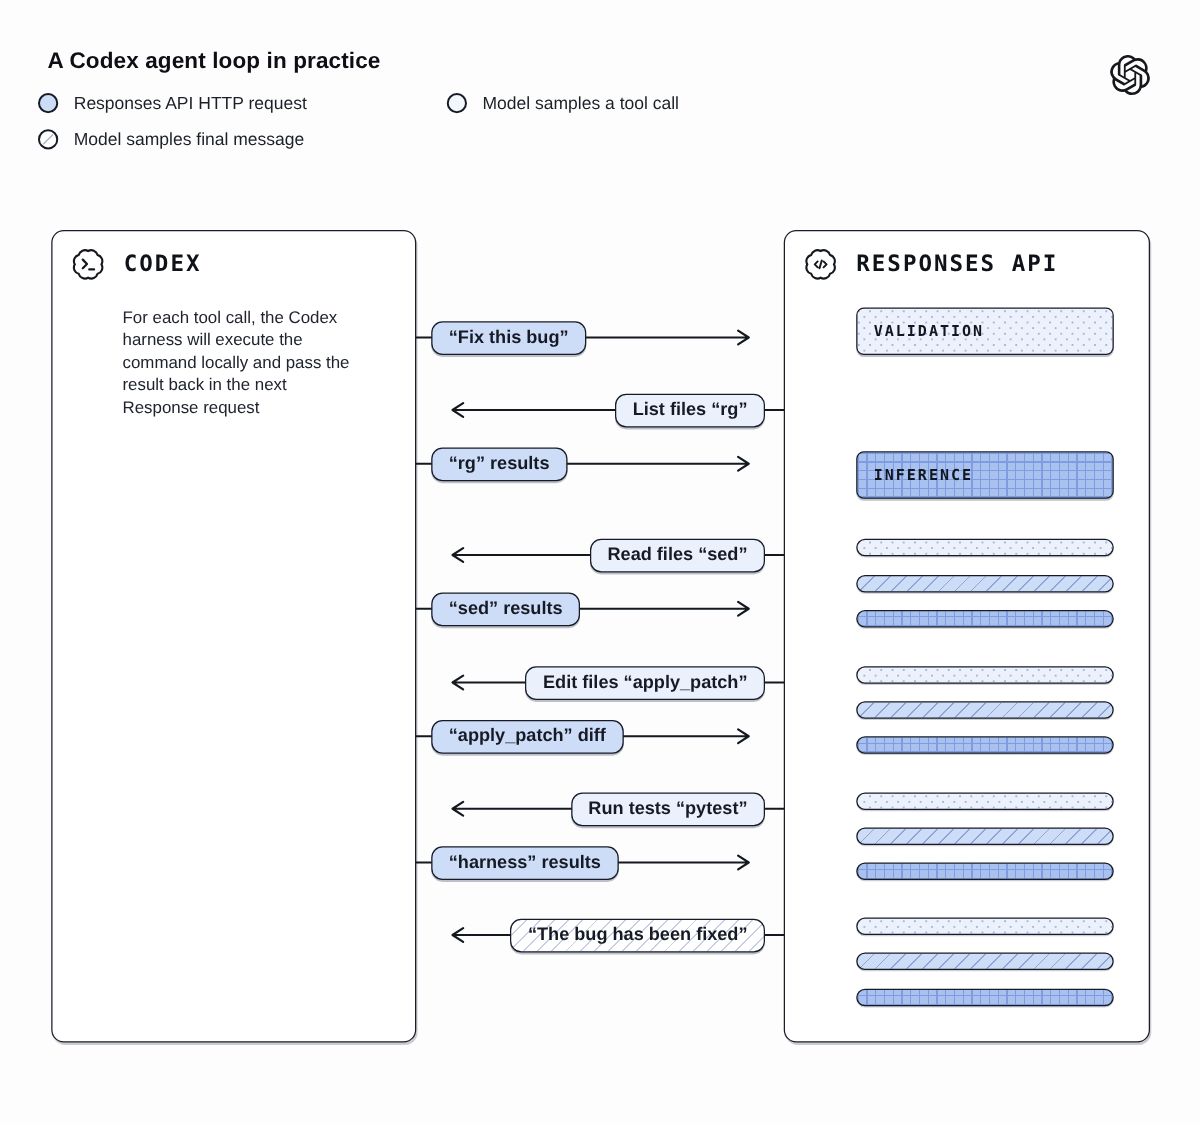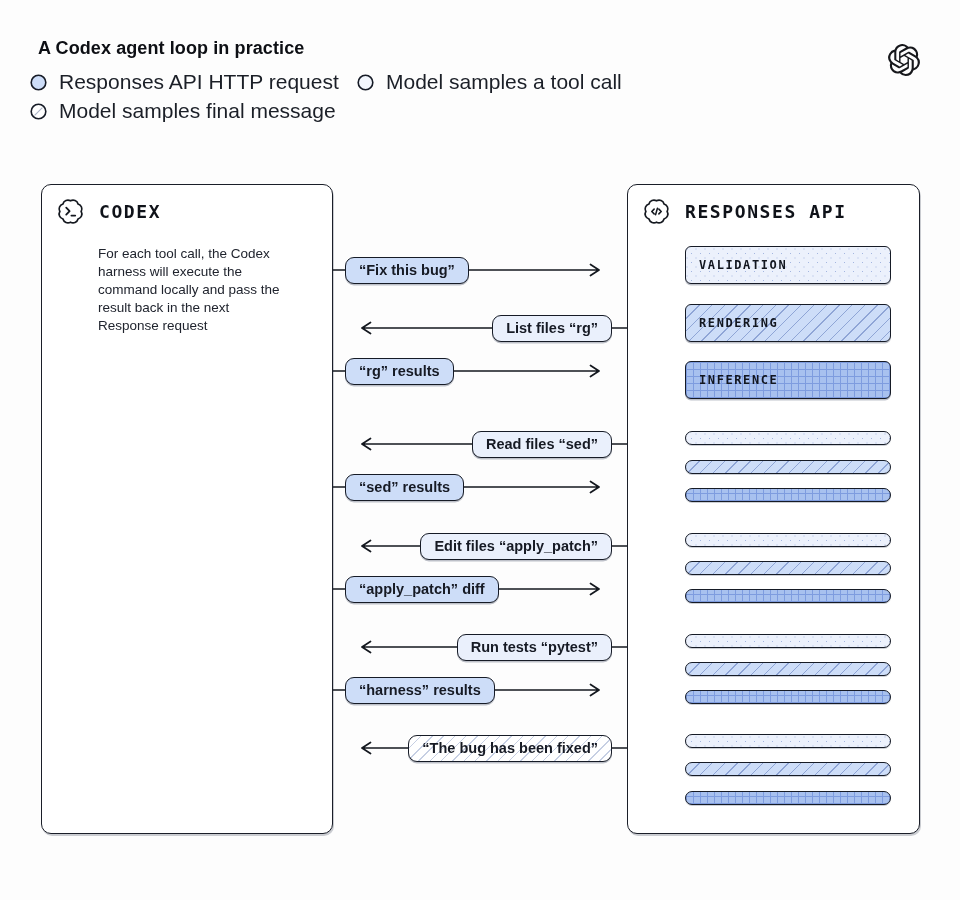--- a/index.html
+++ b/index.html
@@ -14,21 +14,21 @@
   .title {
     position: absolute; left: 38px; top: 38px;
     font-size: 18px; font-weight: 700; letter-spacing: .1px; color: #0d0f14;
   }
   .legend {
     position: absolute; left: 30px; top: 70px; width: 640px;
     display: grid; grid-template-columns: 327px auto; row-gap: 5px;
   }
   .legend-item { display: flex; align-items: center; gap: 12px; height: 24px; }
   .legend-item svg { flex: 0 0 auto; }
-  .legend-label { font-size: 21px; color: #1b1f27; }
+  .legend-label { font-size: 14px; color: #1b1f27; }
   .openai-logo { position: absolute; left: 888px; top: 44px; width: 32px; height: 32px; }
 
   
   .panel {
     position: absolute; top: 184px; height: 650px;
     background: #ffffff; border: 1.6px solid #1a1e28; border-radius: 10px;
     box-shadow: 1px 2px 0 rgba(25,33,56,.22);
   }
   .panel.left  { left: 41px;  width: 292px; }
   .panel.right { left: 627px; width: 293px; }
@@ -166,21 +166,20 @@
   <div class="panel right">
     <div class="panel-head">
       <svg width="27" height="27" viewBox="0 0 24 24">
         <path d="M21.5 12A4.6 4.6 0 0 1 18.72 18.72A4.6 4.6 0 0 1 12 21.5A4.6 4.6 0 0 1 5.28 18.72A4.6 4.6 0 0 1 2.5 12A4.6 4.6 0 0 1 5.28 5.28A4.6 4.6 0 0 1 12 2.5A4.6 4.6 0 0 1 18.72 5.28A4.6 4.6 0 0 1 21.5 12Z" fill="none" stroke="#14181f" stroke-width="1.5"></path>
         <path d="M9.9 9.9 7.8 12 9.9 14.1 M14.1 9.9 16.2 12 14.1 14.1 M12.8 9.2 11.2 14.8" fill="none" stroke="#14181f" stroke-width="1.4" stroke-linecap="round" stroke-linejoin="round"></path>
       </svg>
       <span class="panel-title">RESPONSES API</span>
     </div>
 
     <div class="stage s0 pat-dot">VALIDATION</div>
-    <div class="stage s1 pat-diag">RENDERING</div>
     <div class="stage s2 pat-grid">INFERENCE</div>
 
     <div class="mini pat-dot" style="top:246px"></div>
     <div class="mini pat-diag" style="top:275px"></div>
     <div class="mini pat-grid" style="top:303px"></div>
 
     <div class="mini pat-dot" style="top:348px"></div>
     <div class="mini pat-diag" style="top:376px"></div>
     <div class="mini pat-grid" style="top:404px"></div>
 

